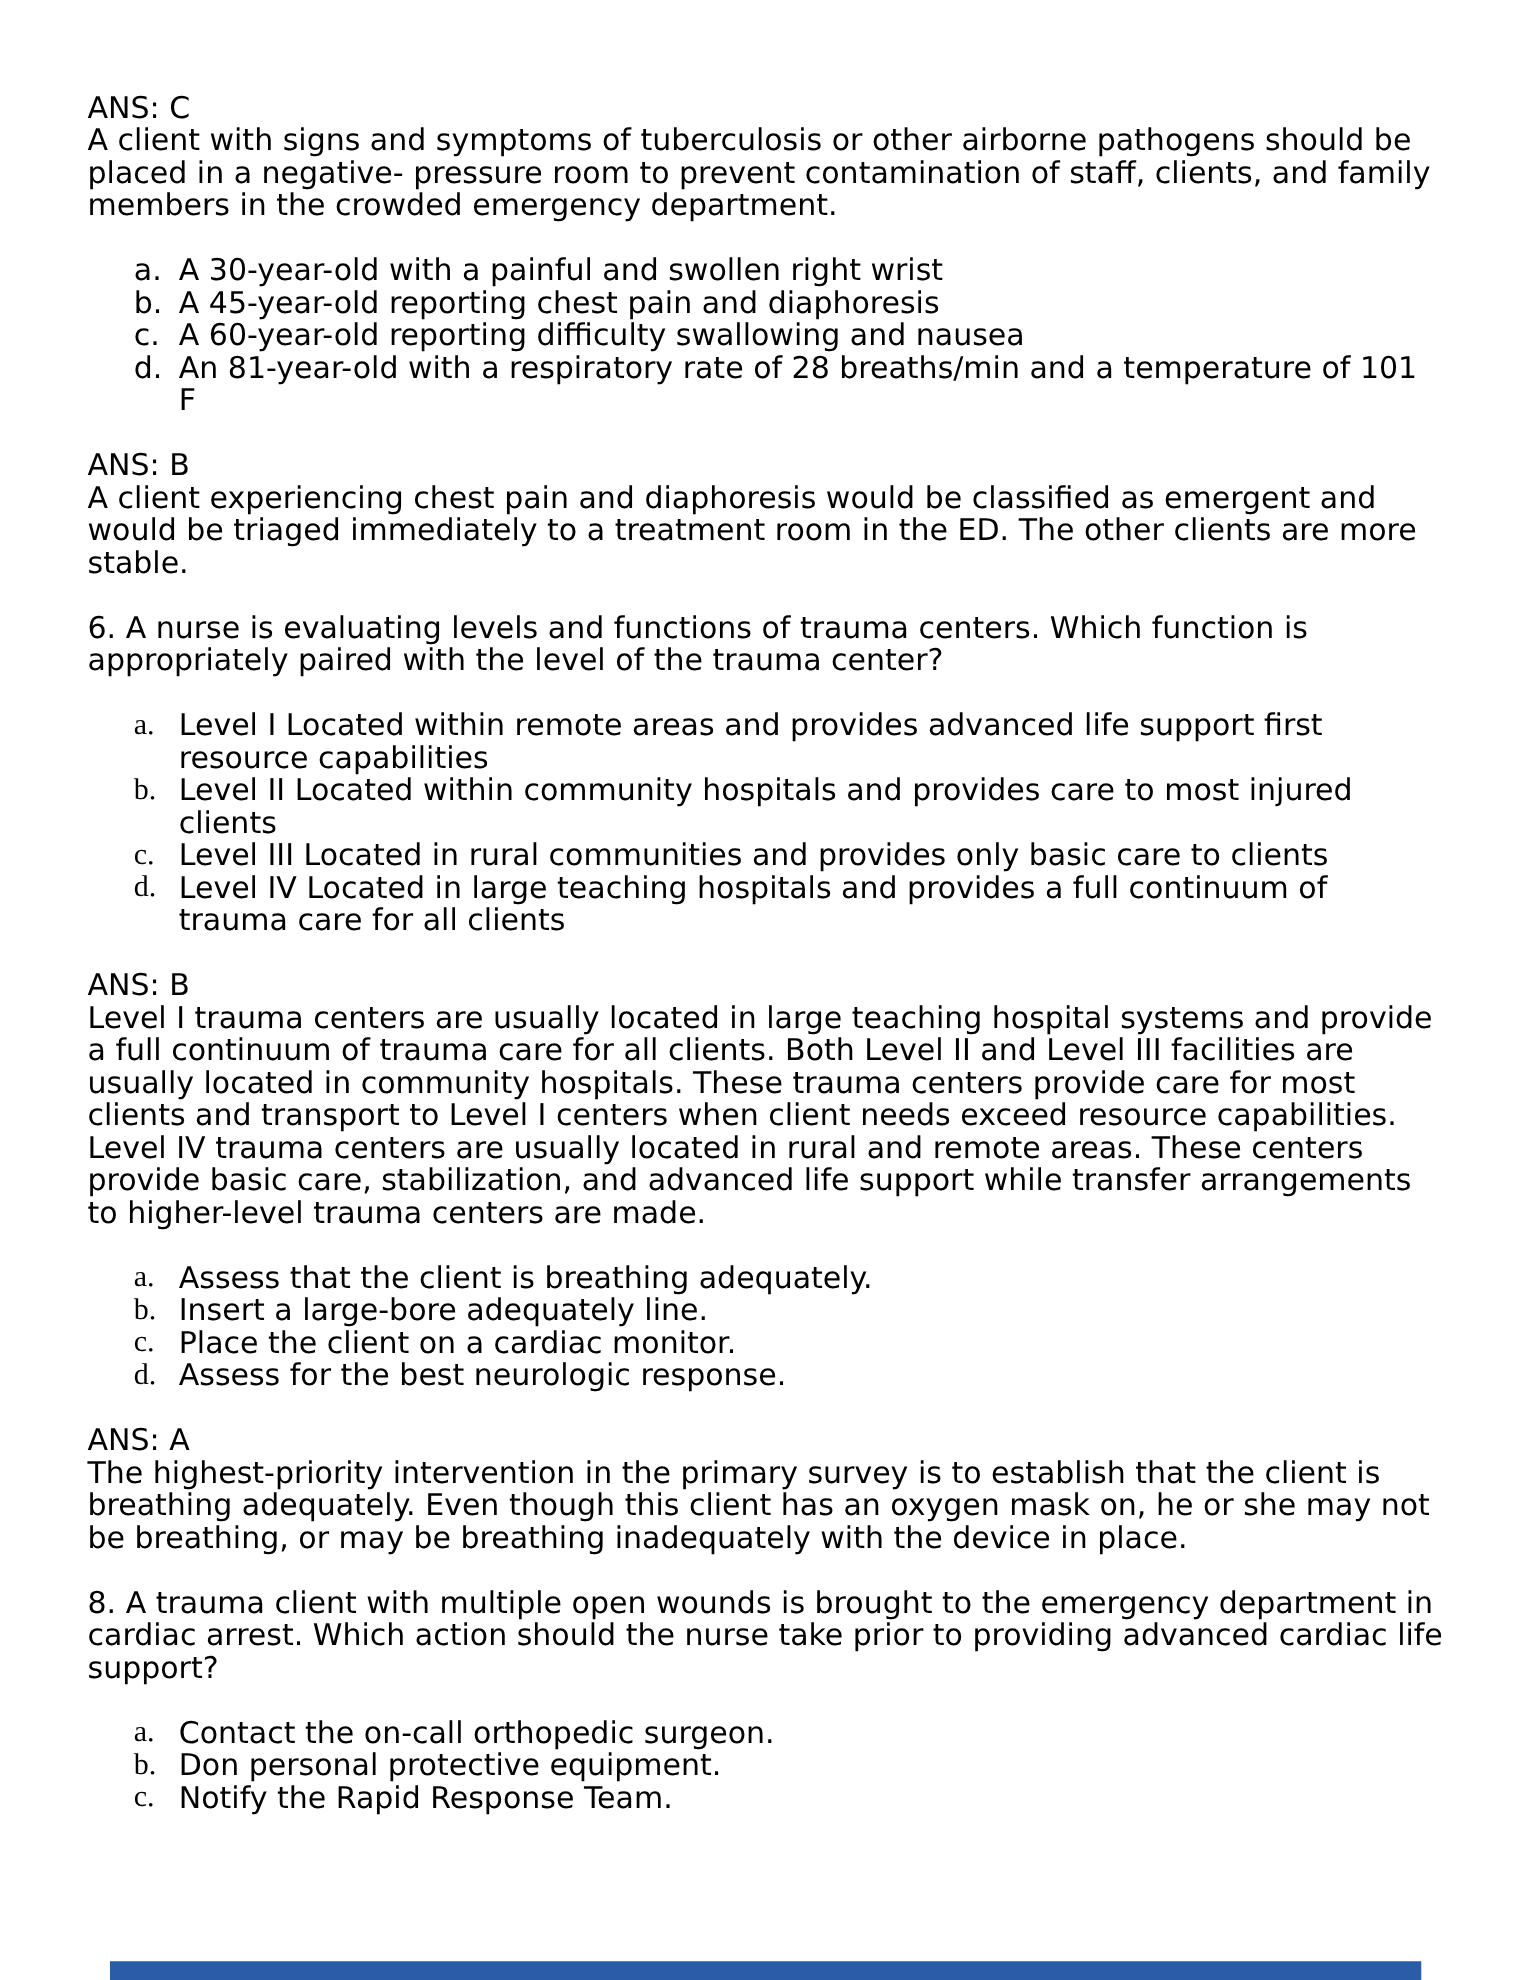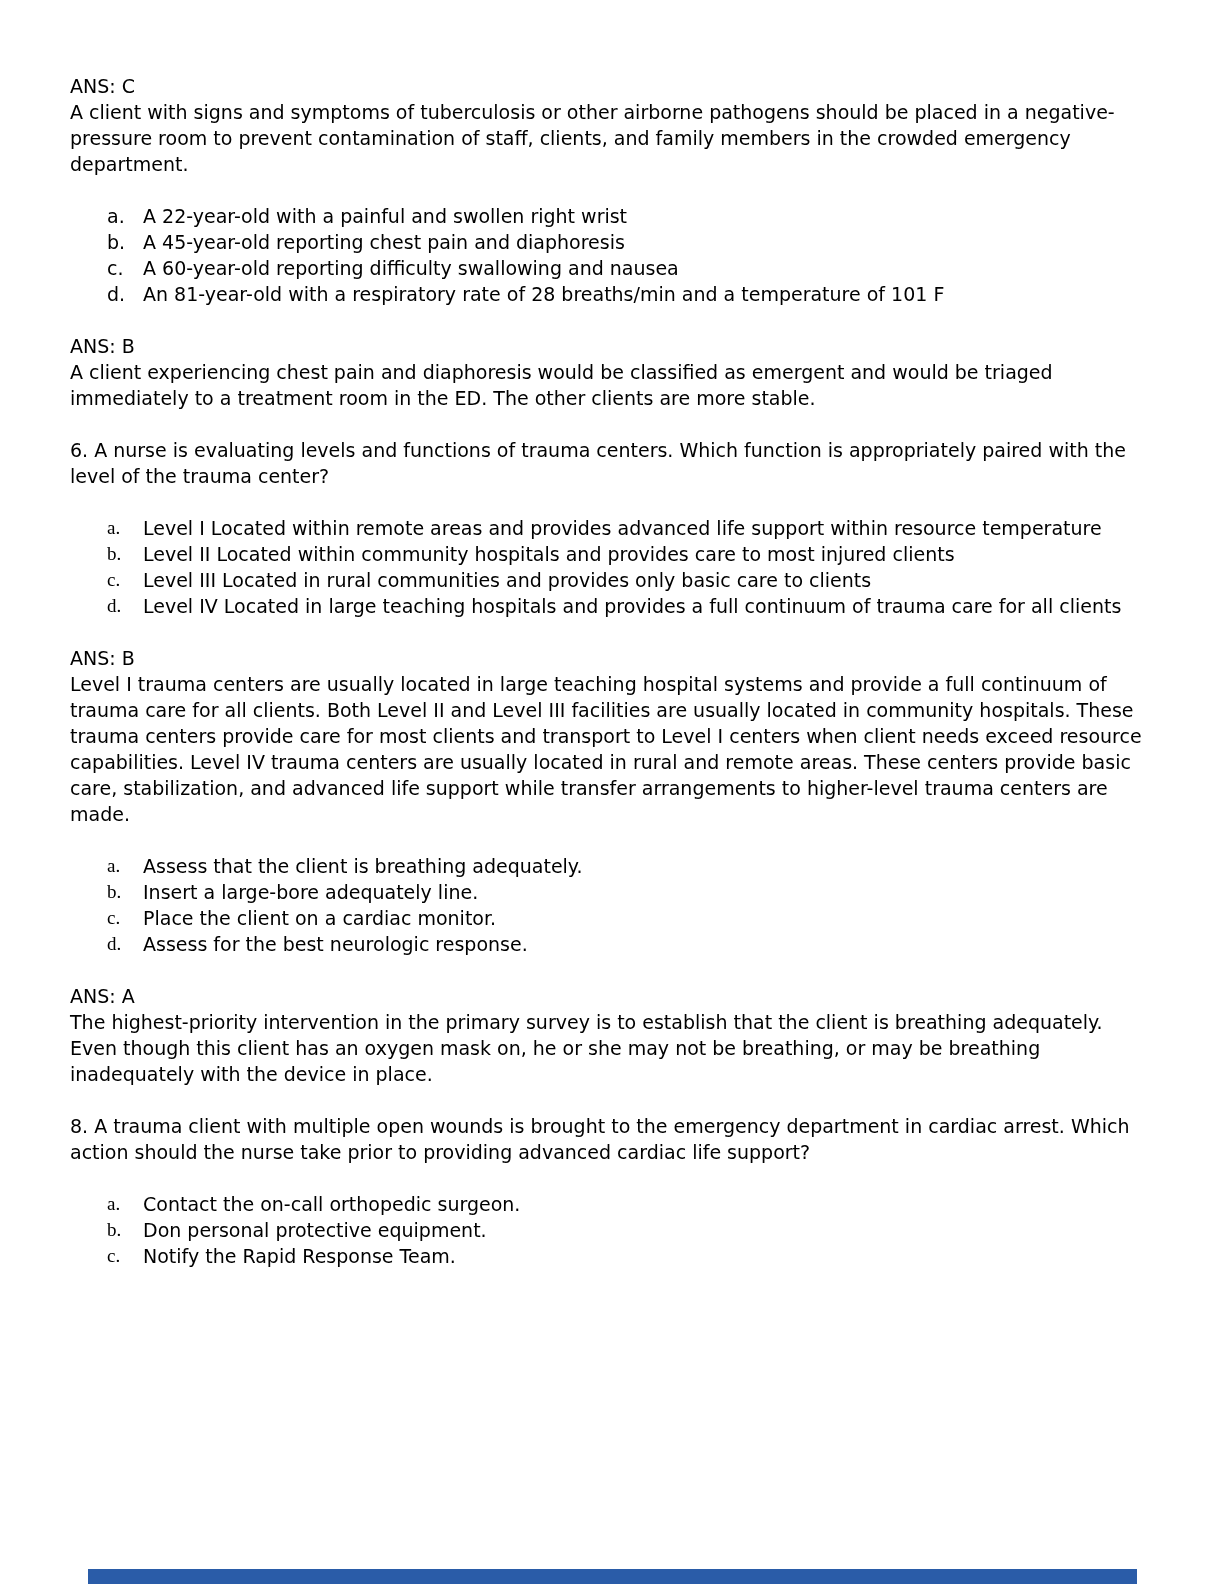--- a/index.html
+++ b/index.html
@@ -4,21 +4,21 @@
 <style>
   * { margin: 0; padding: 0; box-sizing: border-box; }
   html, body { background: #ffffff; }
   .page {
     width: 1224px;
     height: 1584px;
     position: relative;
     background: #ffffff;
     overflow: hidden;
     font-family: "DejaVu Sans", sans-serif;
-    font-size: 19px;
+    font-size: 24px;
     line-height: 26px;
     color: #000000;
   }
   .doc { padding: 73px 69px 0 70px; }
   .block { margin-bottom: 26px; }
   .block p { margin: 0; }
   .options { margin-top: 26px; margin-left: 37px; }
   .option { display: flex; align-items: flex-start; }
   .letter { flex: 0 0 36px; }
   .serifletters .letter { font-family: "Liberation Serif", serif; }
@@ -40,21 +40,21 @@
 
     <section class="block">
       <p>ANS: C</p>
       <p>A client with signs and symptoms of tuberculosis or other airborne pathogens should be placed in a negative- pressure room to prevent contamination of staff, clients, and family members in the crowded emergency department.</p>
     </section>
 
     <section class="block">
       <div class="options">
         <div class="option">
           <span class="letter">a.</span>
-          <span class="otext">A 22-year-old with a painful and swollen right wrist</span>
+          <span class="otext">A 30-year-old with a painful and swollen right wrist</span>
         </div>
         <div class="option">
           <span class="letter">b.</span>
           <span class="otext">A 45-year-old reporting chest pain and diaphoresis</span>
         </div>
         <div class="option">
           <span class="letter">c.</span>
           <span class="otext">A 60-year-old reporting difficulty swallowing and nausea</span>
         </div>
         <div class="option">
@@ -67,21 +67,21 @@
     <section class="block">
       <p>ANS: B</p>
       <p>A client experiencing chest pain and diaphoresis would be classified as emergent and would be triaged immediately to a treatment room in the ED. The other clients are more stable.</p>
     </section>
 
     <section class="block">
       <p><span>6.</span> <span>A nurse is evaluating levels and functions of trauma centers. Which function is appropriately paired with the level of the trauma center?</span></p>
       <div class="options serifletters">
         <div class="option">
           <span class="letter">a.</span>
-          <span class="otext">Level I Located within remote areas and provides advanced life support within resource temperature</span>
+          <span class="otext">Level I Located within remote areas and provides advanced life support first resource capabilities</span>
         </div>
         <div class="option">
           <span class="letter">b.</span>
           <span class="otext">Level II Located within community hospitals and provides care to most injured clients</span>
         </div>
         <div class="option">
           <span class="letter">c.</span>
           <span class="otext">Level III Located in rural communities and provides only basic care to clients</span>
         </div>
         <div class="option">

